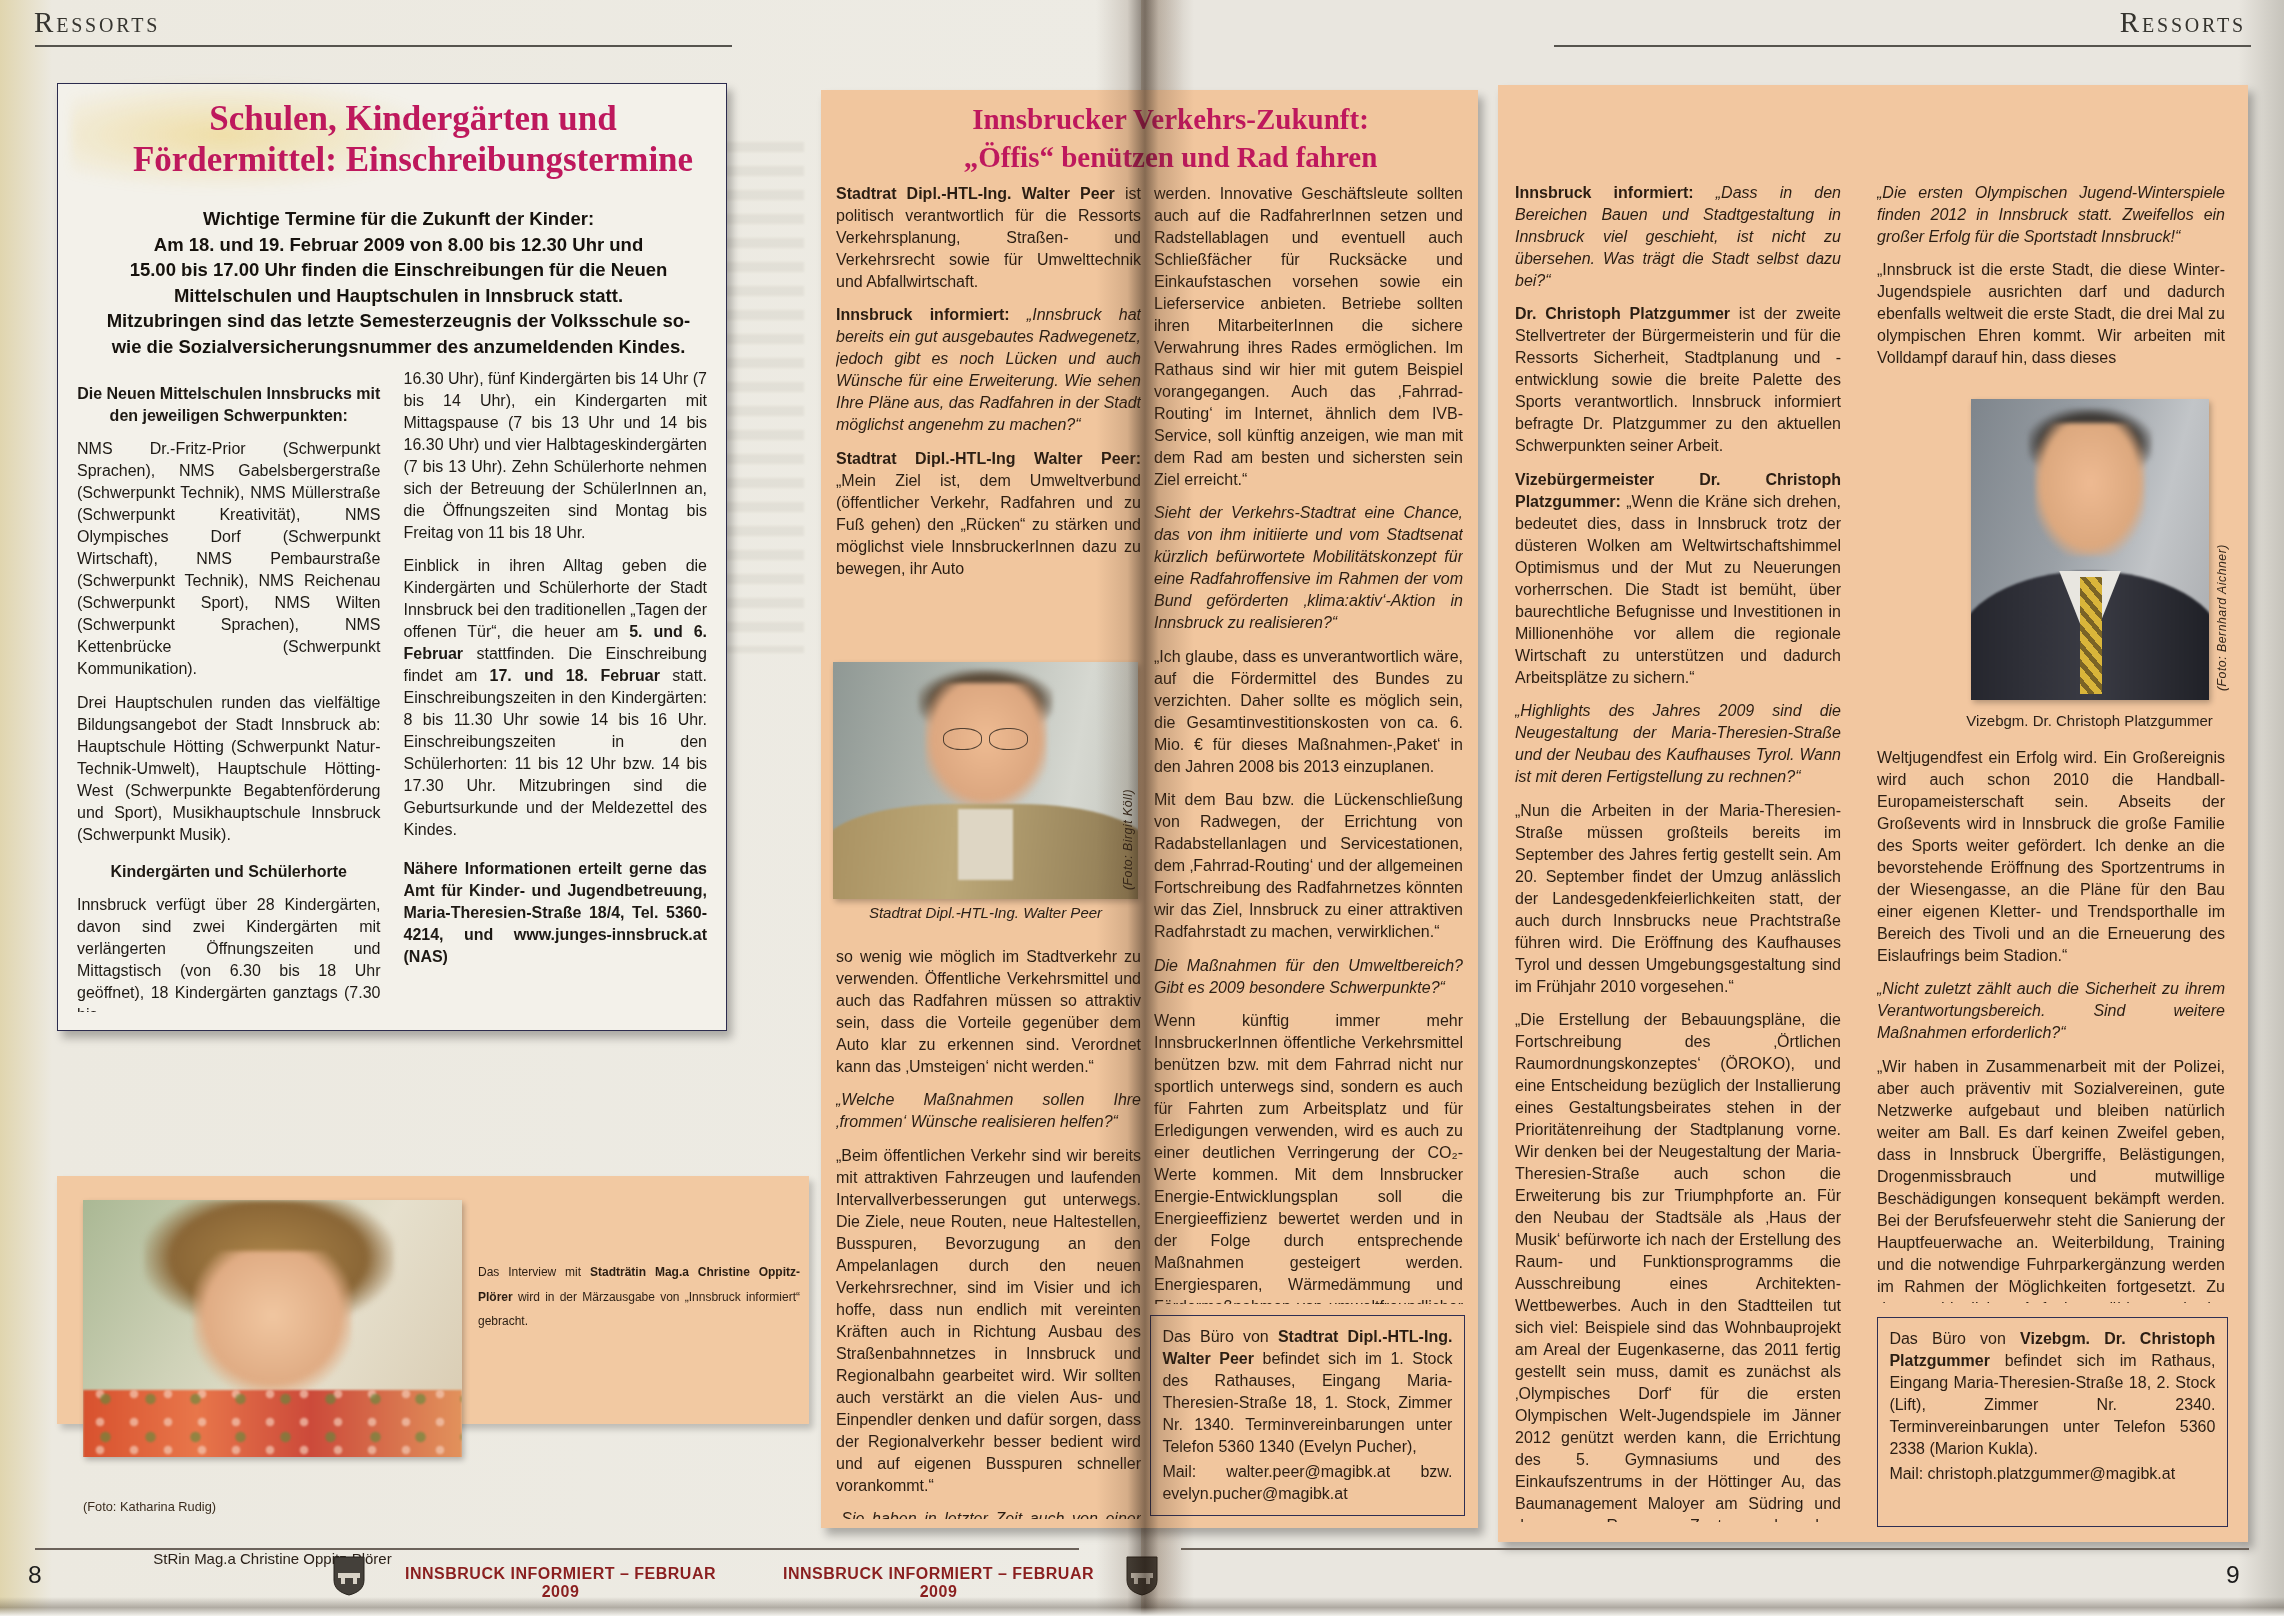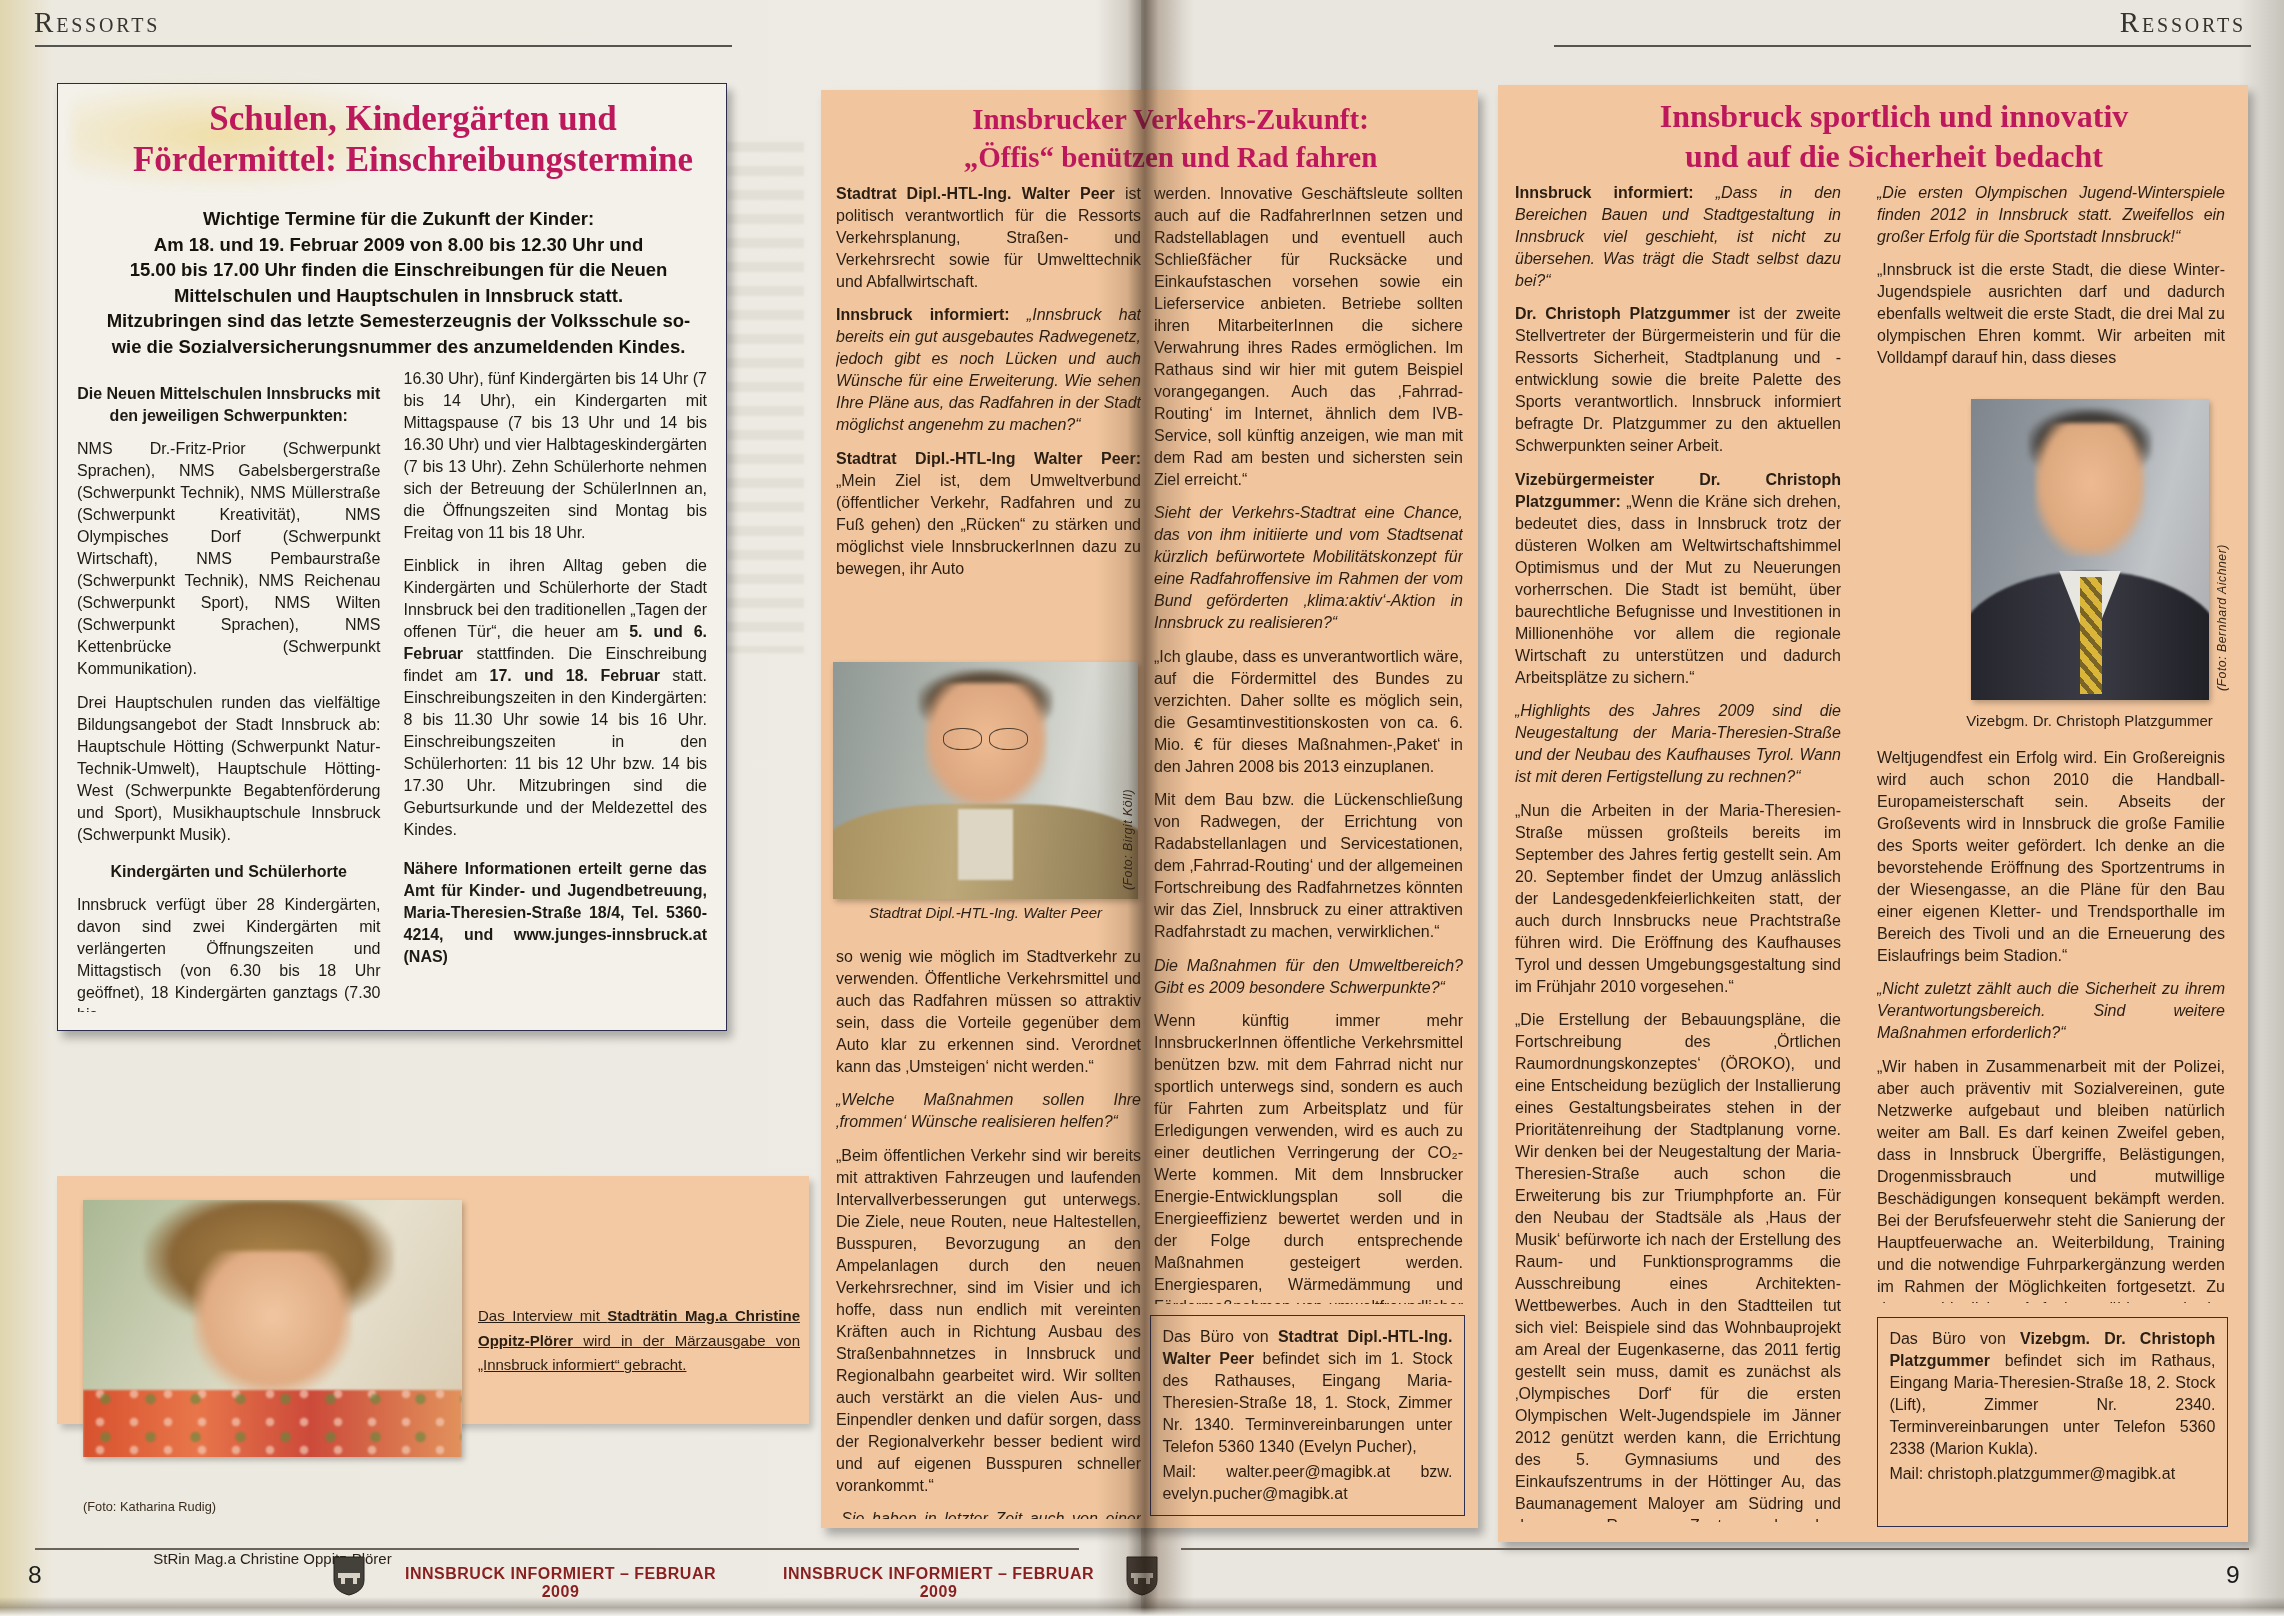--- a/index.html
+++ b/index.html
@@ -44,22 +44,22 @@
               filter:blur(4.7px);}
   .school-title{position:absolute;left:0;top:15px;width:100%;font-size:35px;line-height:1.16;}
   .school-intro{position:absolute;left:28px;top:115px;width:611px;margin:7px;font-weight:bold;
               font-size:18.5px;line-height:25.6px;text-align:center;white-space:pre-line;color:#16120d;}
   .school-cols{position:absolute;left:19px;top:284px;width:630px;height:644px;display:flex;gap:23px;overflow:hidden;}
   .school-cols .col{flex:1;font-size:16px;line-height:22px;color:#1d1914;hyphens:auto;}
 
   
   .interview-box{position:absolute;left:57px;top:1176px;width:752px;height:248px;background:#f2c9a2;
               z-index:8;box-shadow:3.8px 4.7px 6.6px rgba(0,0,0,0.2);}
-  .interview-text{position:absolute;left:478px;top:1304px;width:322px;z-index:12;
-              font-size:15px;line-height:24.6px;color:#2a1d12;text-align:justify;text-decoration:underline;}
+  .interview-text{position:absolute;left:478px;top:1260px;width:322px;z-index:12;
+              font-size:12px;line-height:24.6px;color:#2a1d12;text-align:justify;}
   .caption{font-size:15px;text-align:center;color:#2a2018;}
   .credit-line{font-size:12.8px;color:#3a2c1e;}
   .caption-oppitz{position:absolute;left:83px;top:1550px;width:379px;z-index:12;}
   .credit-oppitz{position:absolute;left:83px;top:1499px;width:379px;z-index:12;}
 
   
   .photo{position:absolute;overflow:hidden;z-index:15;box-shadow:1.9px 2.8px 5.7px rgba(0,0,0,0.25);}
   .photo>div{position:absolute;}
   .photo-oppitz{left:83px;top:1200px;width:379px;height:257px;}
   .po-bg{inset:0;background:linear-gradient(120deg,#aab894 0%,#cfd2b8 35%,#e6e0cd 60%,#d8cab0 100%);}
@@ -231,24 +231,20 @@
         <span></span>
         <span></span>
       </div>
     <div class="pp-jacket"></div>
     <div class="pp-shirt"></div>
     <div class="vcredit credit-peer">(Foto: Birgit Köll)</div>
   </div>
   <div class="caption caption-peer">Stadtrat Dipl.-HTL-Ing. Walter Peer</div>
 
   <section class="security-box panel-shadow">
-    <h1 class="box-title security-title">
-      <span>Innsbruck sportlich und innovativ</span><br>
-      <span>und auf die Sicherheit bedacht</span>
-    </h1>
     <div class="s-col s-col1">
         <p class="para body"><span class="b">Innsbruck informiert: </span><span class="i">„Dass in den Bereichen Bauen und Stadtgestaltung in Innsbruck viel geschieht, ist nicht zu übersehen. Was trägt die Stadt selbst dazu bei?“</span></p>
         <p class="para lead"><span class="b">Dr. Christoph Platzgummer</span><span> ist der zweite Stellvertreter der Bürgermeisterin und für die Ressorts Sicherheit, Stadtplanung und -entwicklung sowie die breite Palette des Sports verantwortlich. Innsbruck informiert befragte Dr. Platzgummer zu den aktuellen Schwerpunkten seiner Arbeit.</span></p>
         <p class="para body"><span class="b">Vizebürgermeister Dr. Christoph Platzgummer: </span><span>„Wenn die Kräne sich drehen, bedeutet dies, dass in Innsbruck trotz der düsteren Wolken am Weltwirtschaftshimmel Optimismus und der Mut zu Neuerungen vorherrschen. Die Stadt ist bemüht, über baurechtliche Befugnisse und Investitionen in Millionenhöhe vor allem die regionale Wirtschaft zu unterstützen und dadurch Arbeitsplätze zu sichern.“</span></p>
         <p class="para q"><span>„Highlights des Jahres 2009 sind die Neugestaltung der Maria-Theresien-Straße und der Neubau des Kaufhauses Tyrol. Wann ist mit deren Fertigstellung zu rechnen?“</span></p>
         <p class="para body"><span>„Nun die Arbeiten in der Maria-Theresien-Straße müssen großteils bereits im September des Jahres fertig gestellt sein. Am 20. September findet der Umzug anlässlich der Landesgedenkfeierlichkeiten statt, der auch durch Innsbrucks neue Prachtstraße führen wird. Die Eröffnung des Kaufhauses Tyrol und dessen Umgebungsgestaltung sind im Frühjahr 2010 vorgesehen.“</span></p>
         <p class="para body"><span>„Die Erstellung der Bebauungspläne, die Fortschreibung des ‚Örtlichen Raumordnungskonzeptes‘ (ÖROKO), und eine Entscheidung bezüglich der Installierung eines Gestaltungsbeirates stehen in der Prioritätenreihung der Stadtplanung vorne. Wir denken bei der Neugestaltung der Maria-Theresien-Straße auch schon die Erweiterung bis zur Triumphpforte an. Für den Neubau der Stadtsäle als ‚Haus der Musik‘ befürworte ich nach der Erstellung des Raum- und Funktionsprogramms die Ausschreibung eines Architekten-Wettbewerbes. Auch in den Stadtteilen tut sich viel: Beispiele sind das Wohnbauprojekt am Areal der Eugenkaserne, das 2011 fertig gestellt sein muss, damit es zunächst als ‚Olympisches Dorf‘ für die ersten Olympischen Welt-Jugendspiele im Jänner 2012 genützt werden kann, die Errichtung des 5. Gymnasiums und des Einkaufszentrums in der Höttinger Au, das Baumanagement Maloyer am Südring und das neue Rossauer Zentrum, das dem Bereich östlich des ‚dez‘ ein ‚Gesicht‘ geben soll.“</span></p>
       </div>
     <div class="s-col s-col2a">
         <p class="para q"><span>„Die ersten Olympischen Jugend-Winterspiele finden 2012 in Innsbruck statt. Zweifellos ein großer Erfolg für die Sportstadt Innsbruck!“</span></p>

